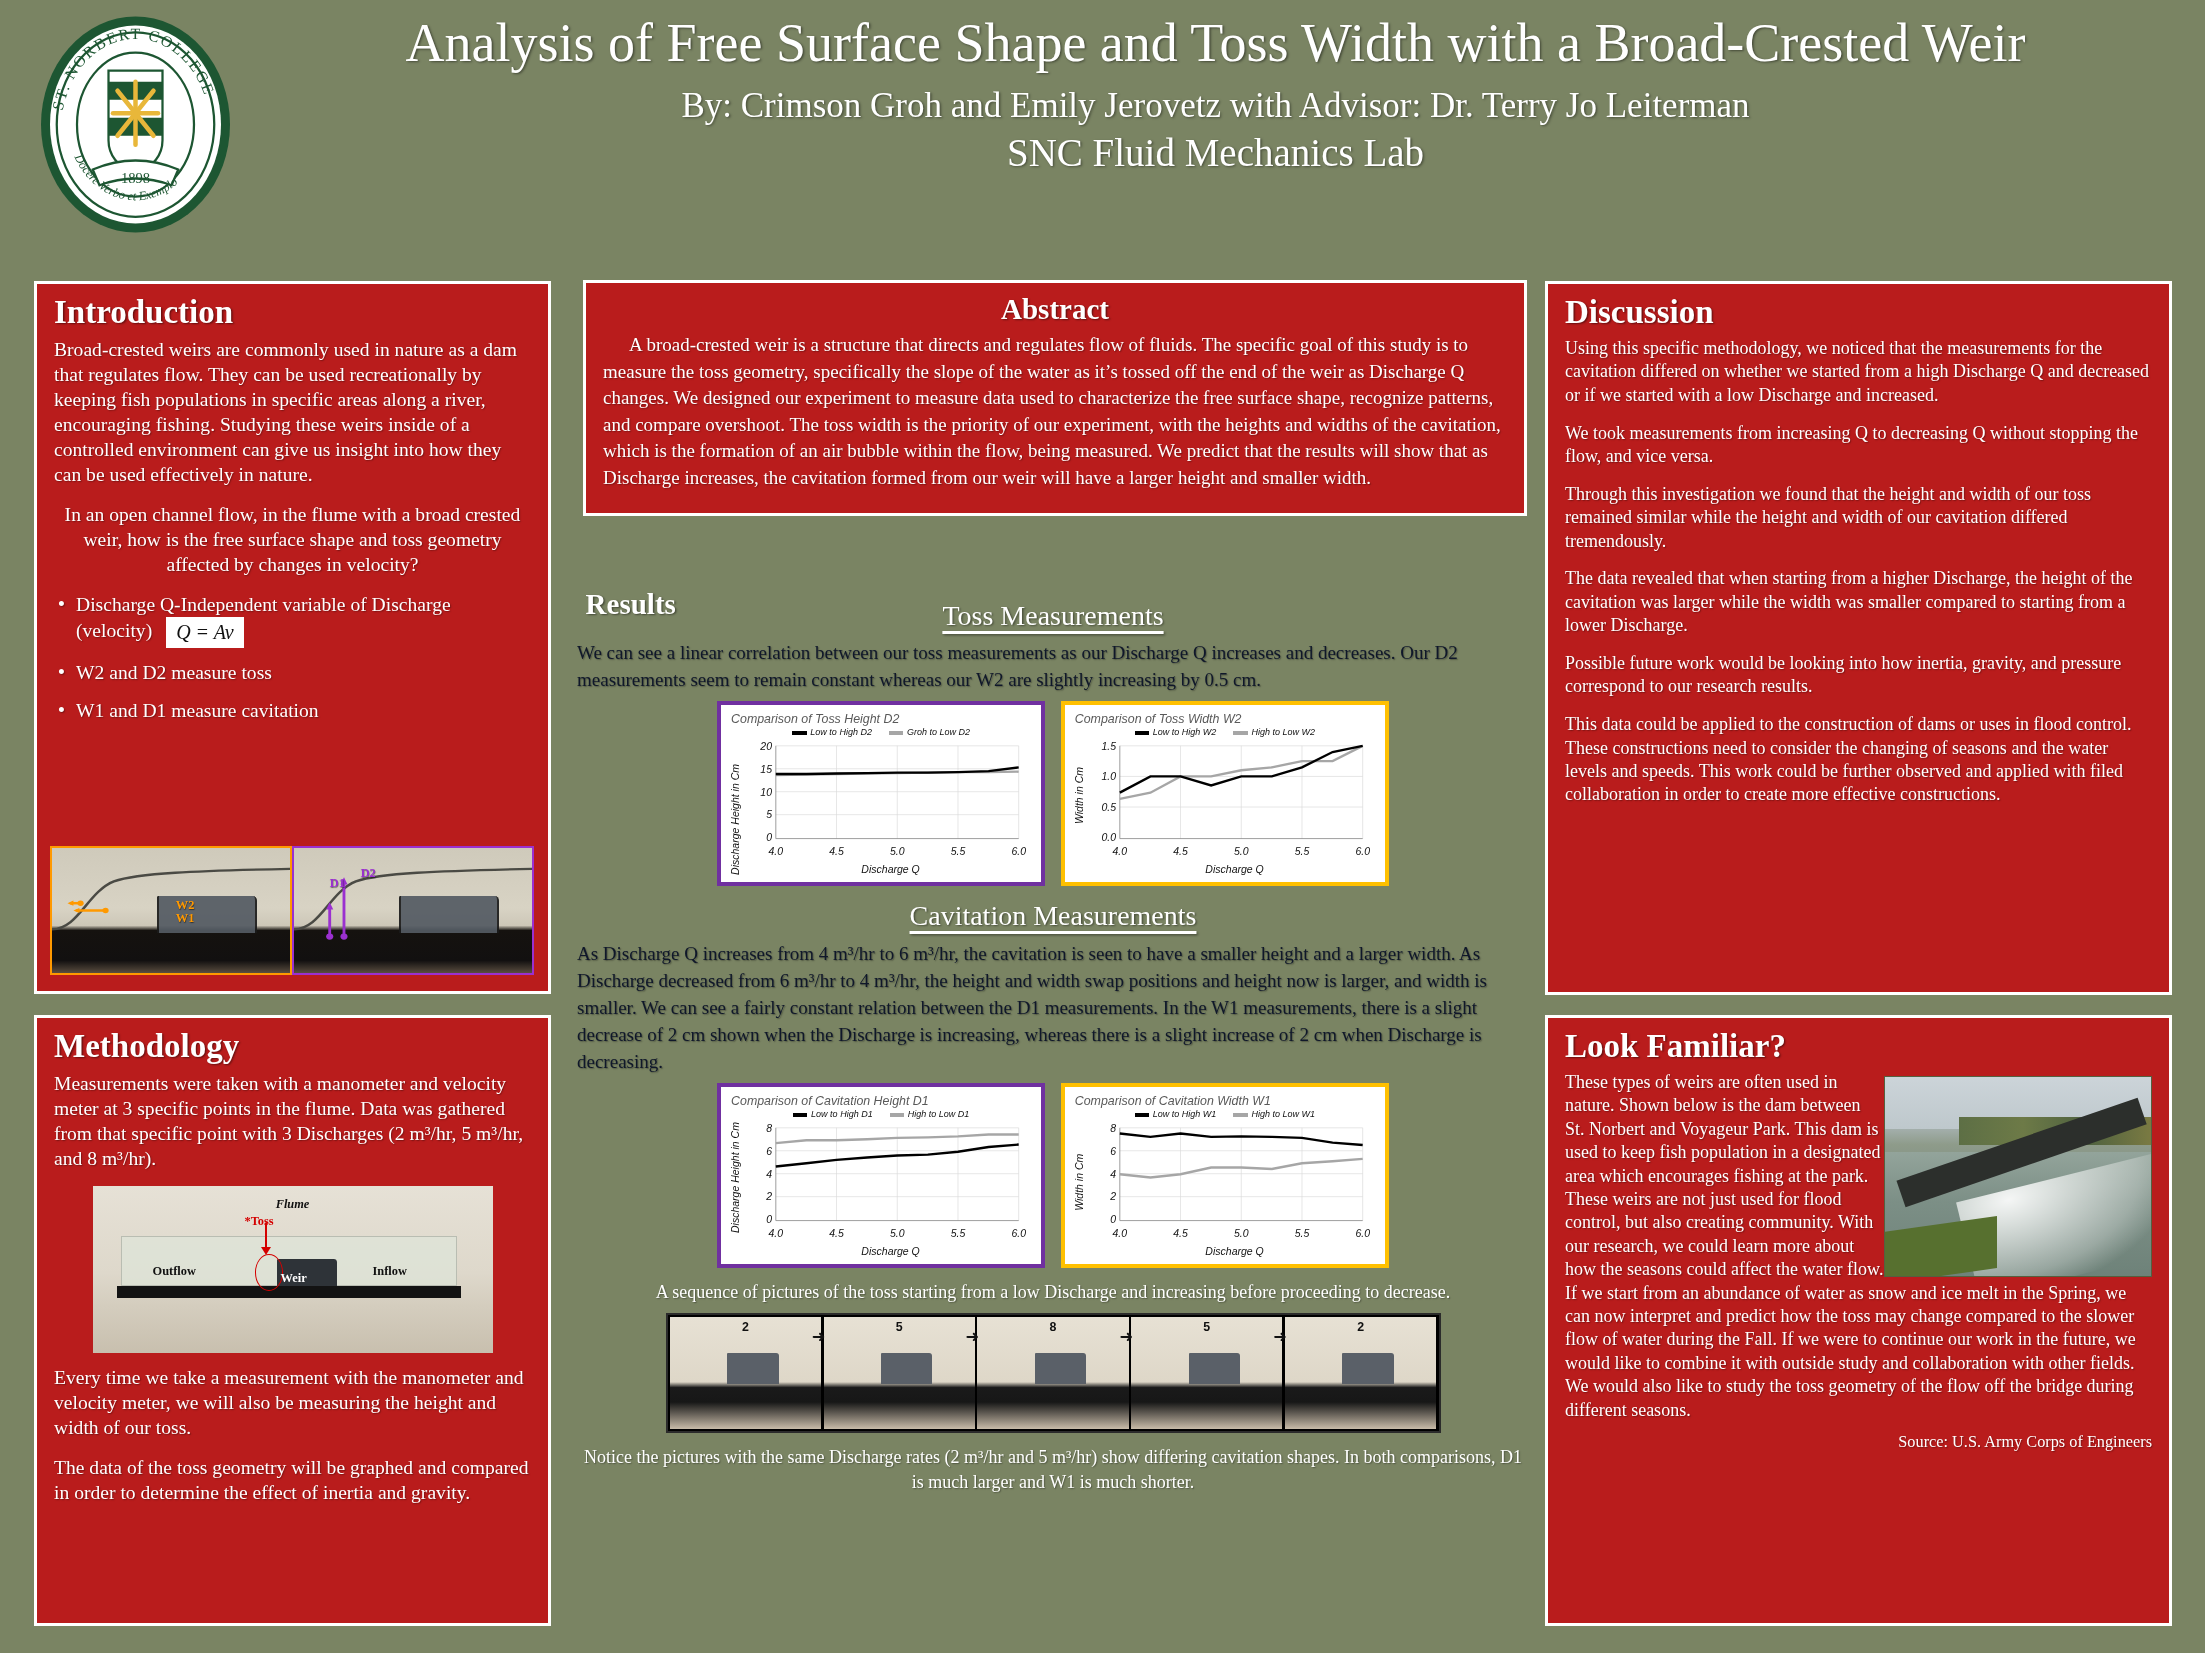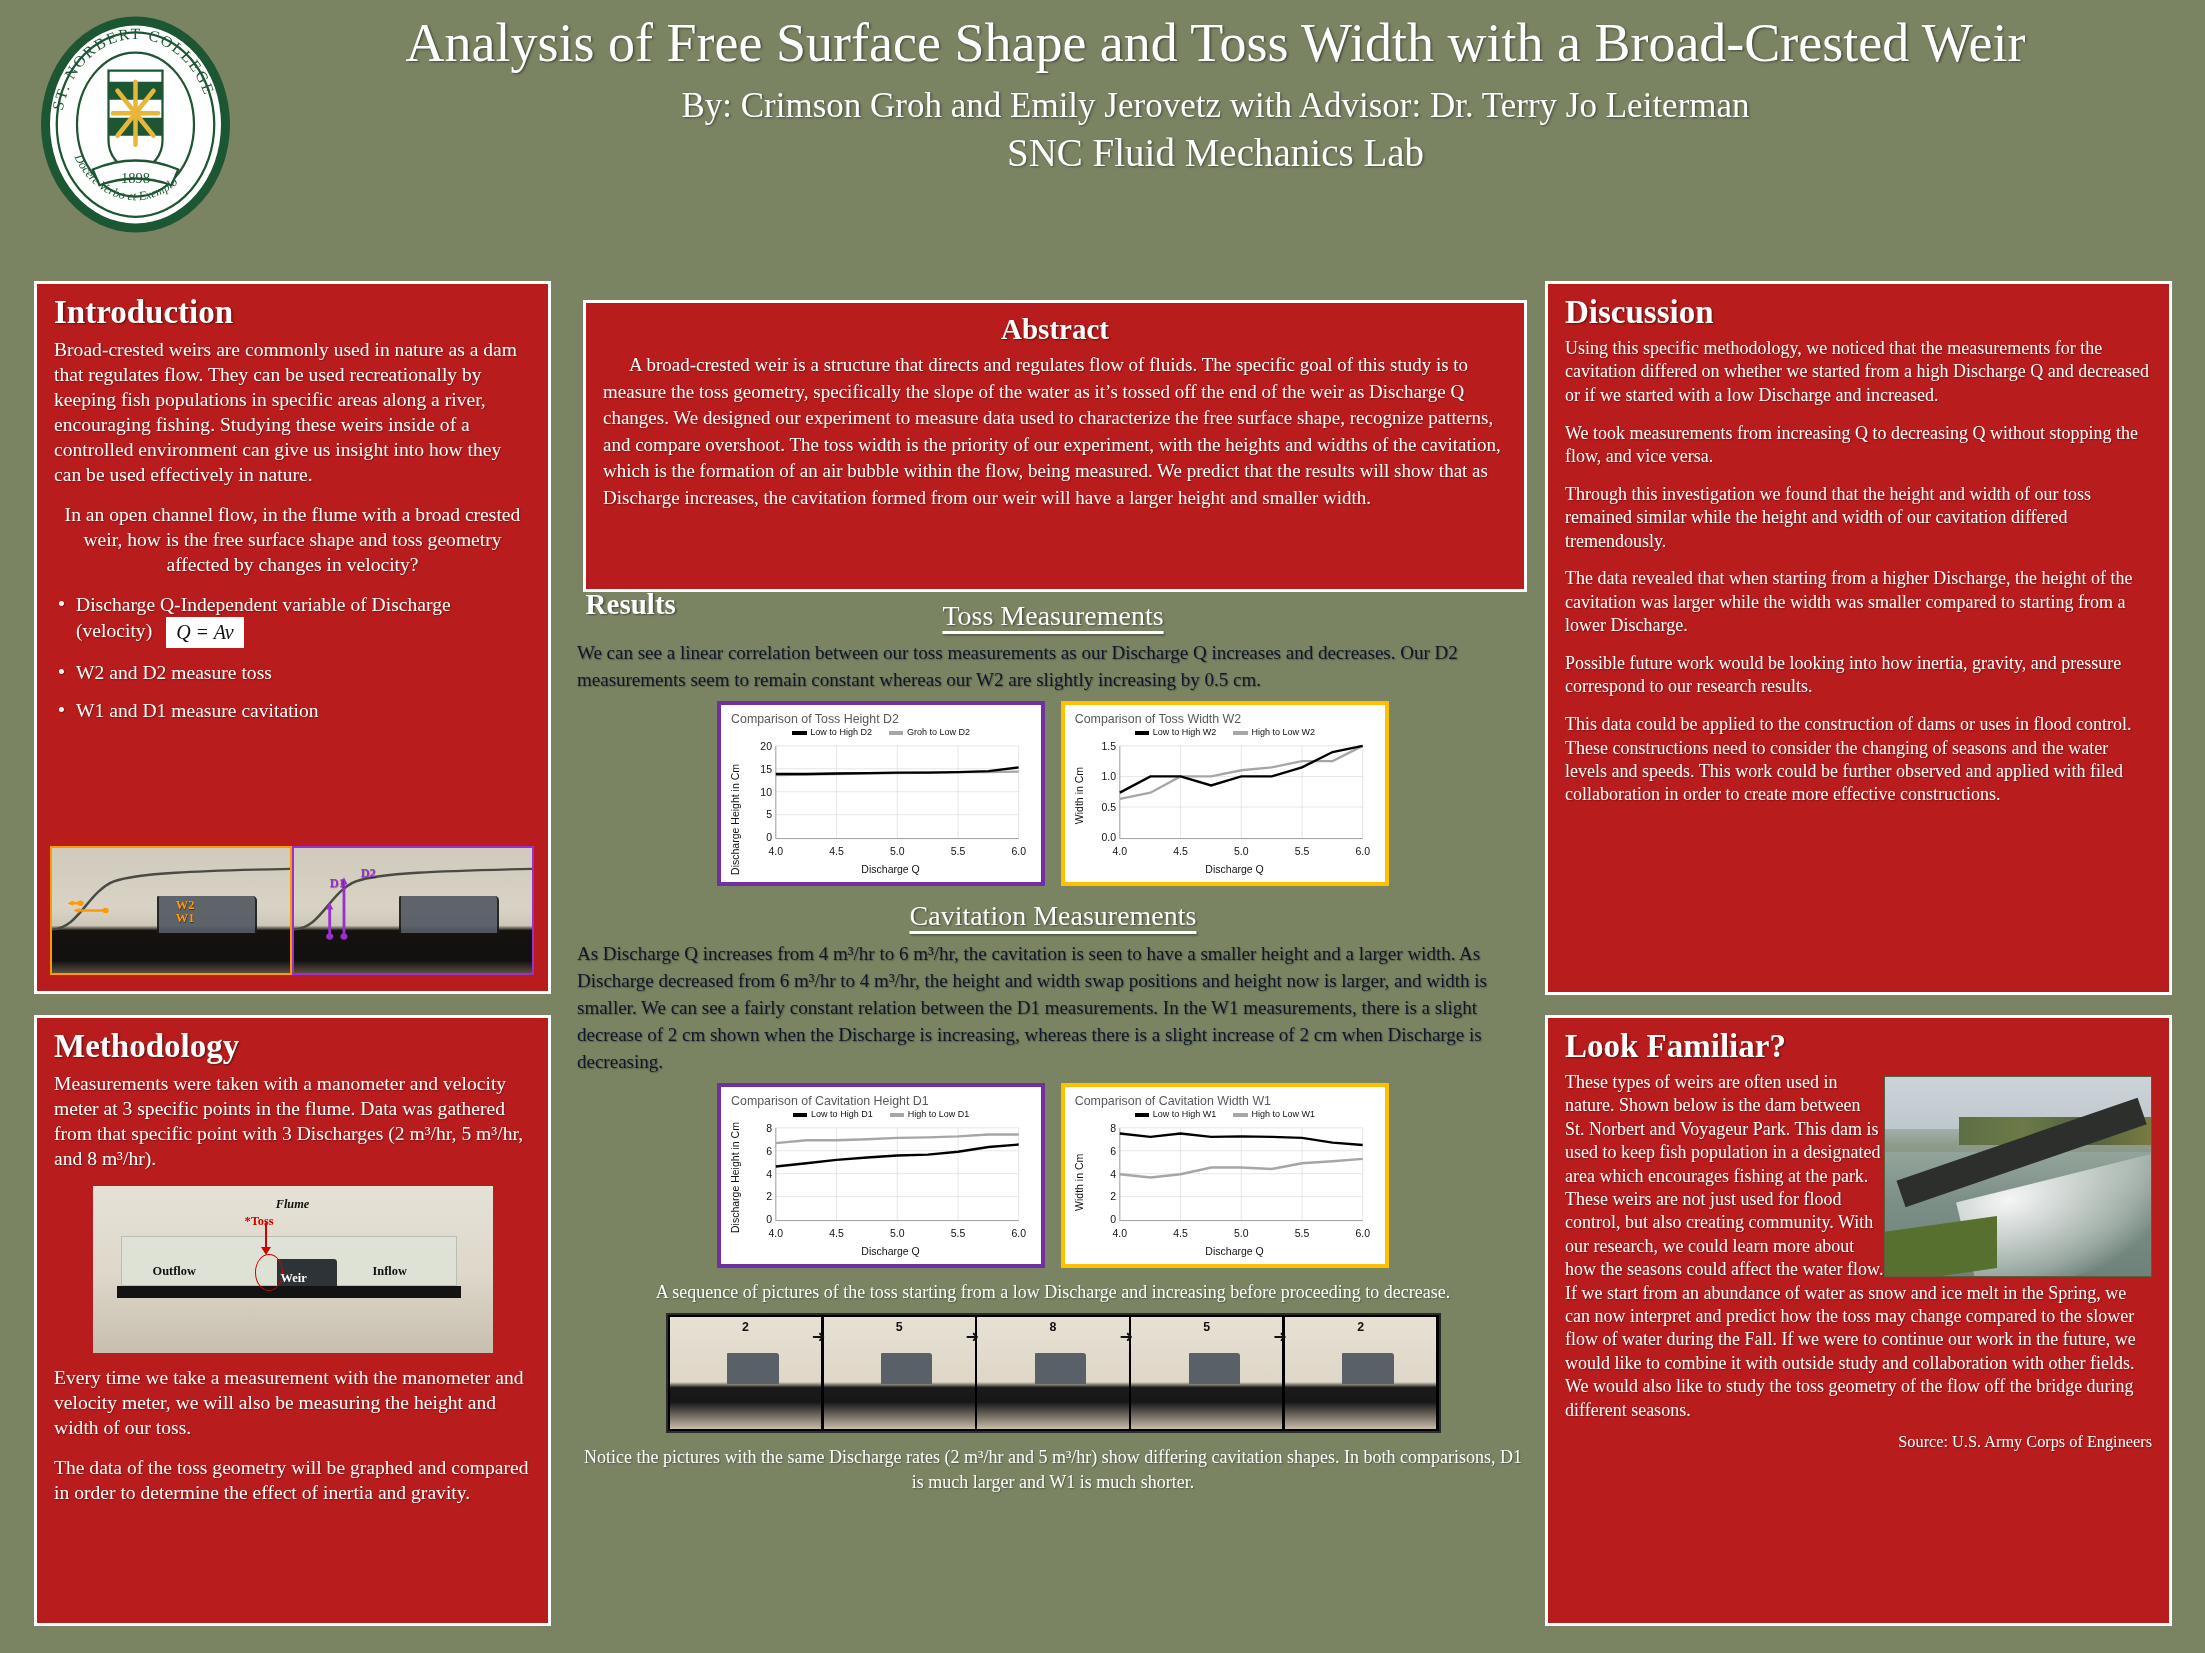--- a/index.html
+++ b/index.html
@@ -110,41 +110,41 @@
     border: 1.9px solid #d40000; border-radius: 50%;
   }
   .flume-arrow { position: absolute; left: 43.2%; top: 22%; width: 1.9px; height: 25px; background: #d40000; }
   .flume-arrow::after {
     content: ""; position: absolute; left: -4.3px; bottom: -7.7px;
     border-left: 5.3px solid transparent; border-right: 5.3px solid transparent;
     border-top: 8.6px solid #d40000;
   }
 
   
-  #panel-abstract { left: 583px; top: 280px; width: 944px; height: 292px; margin-top: 20px; }
+  #panel-abstract { left: 583px; top: 280px; width: 944px; height: 236px; }
   #panel-abstract h2 { text-align: center; font-size: 29px; font-weight: bold; }
   #panel-abstract p { font-size: 19px; line-height: 1.40; text-indent: 26px; margin-bottom: 0; }
 
   
   #results-area { position: absolute; left: 577px; top: 588px; width: 952px; height: 1060px; }
   .results-label {
     position: absolute; left: 8.6px; top: 0px; font-size: 29px; font-weight: bold; color: #fff;
     text-shadow: 1.4px 1.4px 1.9px rgba(0,0,0,0.45);
   }
   .section-heading {
     text-align: center; font-size: 28px; color: #ffffff; font-weight: normal;
     text-decoration: underline; text-underline-offset: 5.7px; text-decoration-thickness: 3.4px;
     text-shadow: 1.4px 1.4px 1.9px rgba(0,0,0,0.4);
   }
   .results-body {
     font-size: 19px; color: #0f172a; line-height: 1.42; margin-top: 8.6px;
     text-shadow: 1px 1px 1.4px rgba(0,0,0,0.35);
   }
   .chart-row { display: flex; gap: 16.3px; justify-content: center; margin-top: 6.7px; }
-  .chart-card { background: #ffffff; padding: 5.7px 6.7px 4.8px 6.7px; }
+  .chart-card { background: #ffffff; padding: 5.7px 6.7px 4.8px 6.7px; font-style: italic; }
   .chart-card.purple { border: 4.3px solid #7030a0; }
   .chart-card.gold   { border: 4.3px solid #ffc000; }
   .chart-title { font-family: "Liberation Sans", sans-serif; font-size: 12.4px; color: #595959; margin: 1.9px 0 1px 2.9px; }
   .chart-legend {
     display: flex; justify-content: center; gap: 17px; align-items: center;
     font-family: "Liberation Sans", sans-serif; font-size: 9px; color: #111; margin-bottom: 1px;
   }
   .chart-legend span.swatch { display: inline-block; width: 14.4px; height: 3.4px; margin-right: 3.8px; vertical-align: middle; }
   .sw-black { background: #000; }
   .sw-gray  { background: #a6a6a6; }

